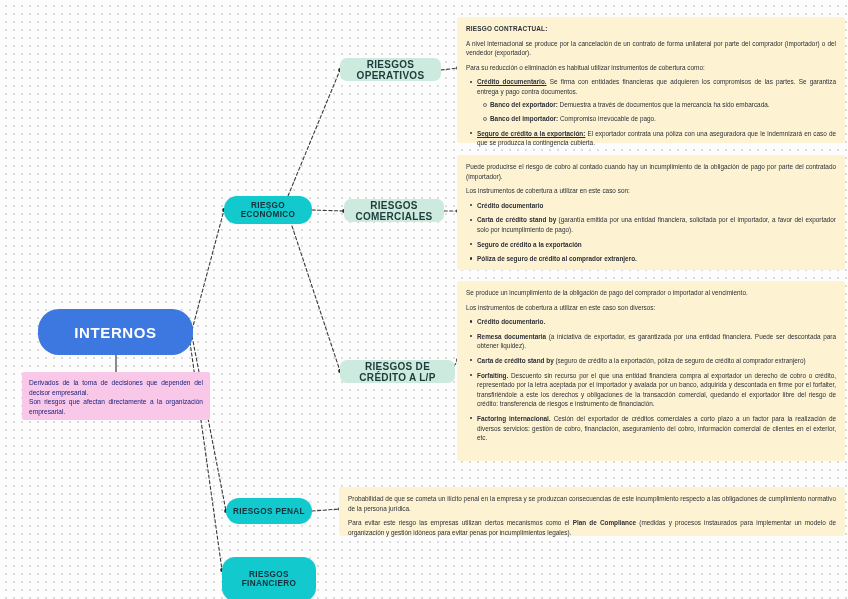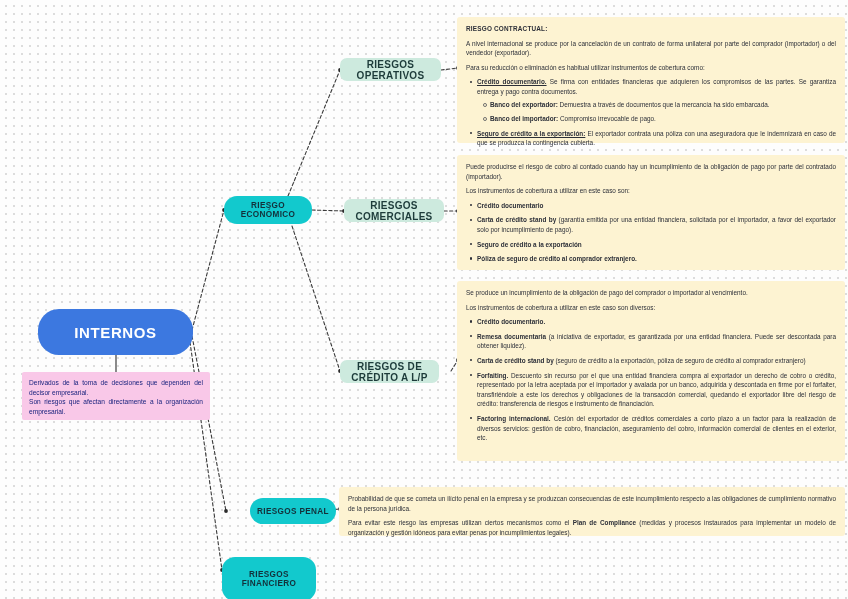--- a/index.html
+++ b/index.html
@@ -108,37 +108,37 @@
 
   <div class="note-pink" style="left:22px;top:372px;width:188px;height:48px;">
     <div>Derivados de la toma de decisiones que dependen del decisor empresarial.</div>
     <div>Son riesgos que afectan directamente a la organización empresarial.</div>
   </div>
 
   <div class="node node-l1" style="left:224px;top:196px;width:88px;height:28px;">
     <span>RIESGO ECONÓMICO</span>
   </div>
 
-  <div class="node node-l1" style="left:226px;top:498px;width:86px;height:26px;margin-left:24px;">
+  <div class="node node-l1" style="left:226px;top:498px;width:86px;height:26px;">
     <span>RIESGOS PENAL</span>
   </div>
 
   <div class="node node-l1" style="left:222px;top:557px;width:94px;height:44px;">
     <span>RIESGOS FINANCIERO</span>
   </div>
 
   <div class="node node-l2" style="left:340px;top:58px;width:101px;height:23px;">
     <span>RIESGOS OPERATIVOS</span>
   </div>
 
   <div class="node node-l2" style="left:344px;top:199px;width:100px;height:23px;justify-content:flex-end;">
     <span>RIESGOS COMERCIALES</span>
   </div>
 
-  <div class="node node-l2" style="left:340px;top:360px;width:99px;height:23px;">
+  <div class="node node-l2" style="left:340px;top:360px;width:115px;height:23px;">
     <span>RIESGOS DE CRÉDITO A L/P</span>
   </div>
 
   <div class="panel" style="left:457px;top:17px;width:388px;height:126px;">
     <p class="hd">RIESGO CONTRACTUAL:</p>
     <p>A nivel internacional se produce por la cancelación de un contrato de forma unilateral por parte del comprador (importador) o del vendedor (exportador).</p>
     <p>Para su reducción o eliminación es habitual utilizar instrumentos de cobertura como:</p>
     <ul>
       <li>
         <span class="bu">Crédito documentario.</span><span> Se firma con entidades financieras que adquieren los compromisos de las partes. Se garantiza entrega y pago contra documentos.</span>

